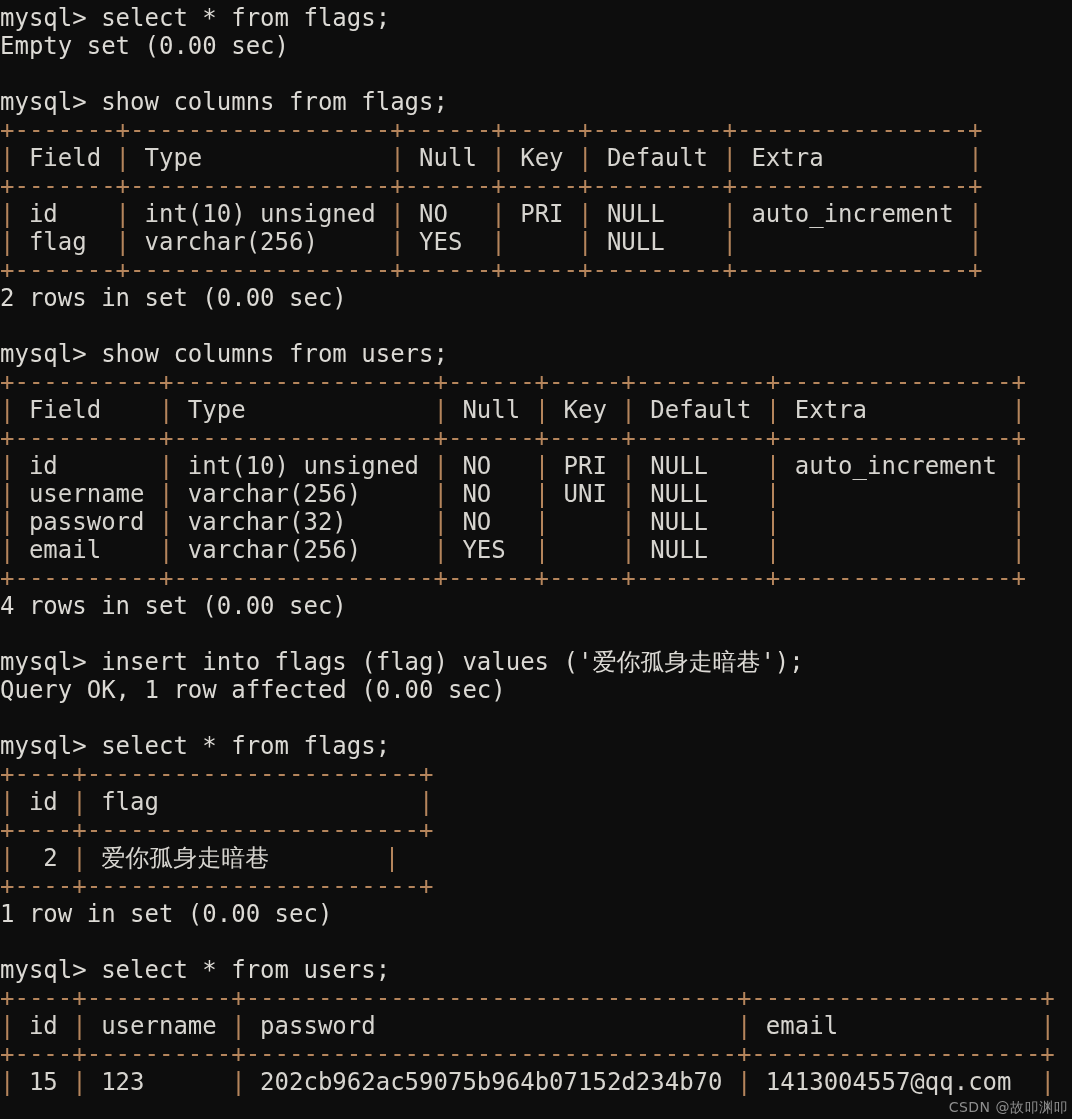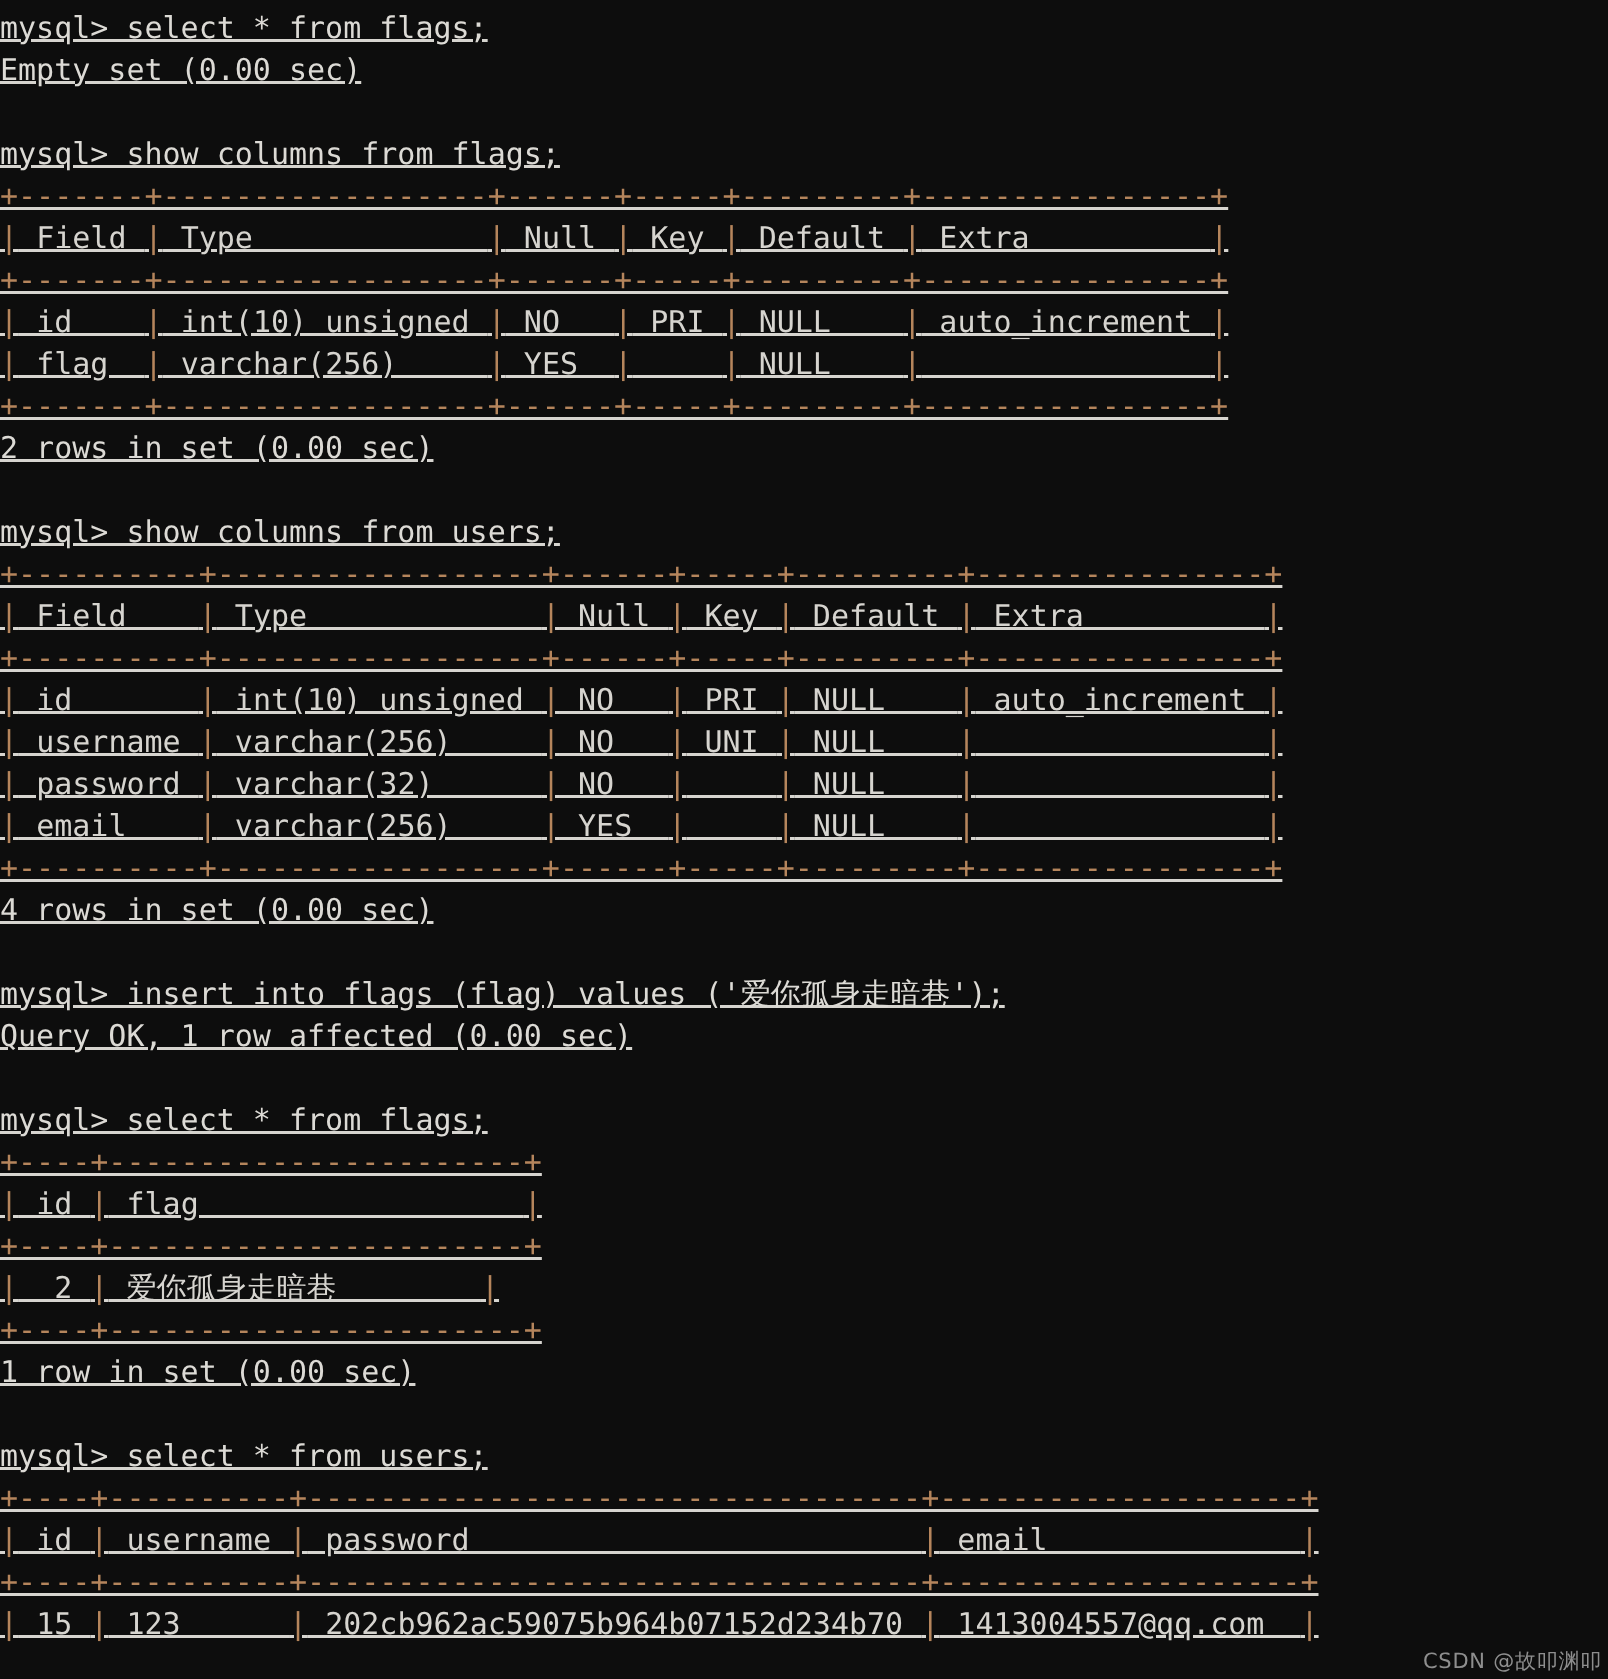--- a/index.html
+++ b/index.html
@@ -18,27 +18,26 @@
     width: 1072px;
     height: 1119px;
     background: #0d0d0d;
     padding: 0;
     box-sizing: border-box;
   }
   pre.term-lines {
     margin: 0;
     padding: 4px 18px 0 0;
     font-family: "DejaVu Sans Mono", "Liberation Mono", monospace;
-    font-size: 20px;
+    font-size: 24px;
     line-height: 28px;
     letter-spacing: 0px;
     color: #d6d4cf;
     white-space: pre;
     font-weight: 400;
-    text-decoration: underline;
     -webkit-font-smoothing: antialiased;
   }
   pre.term-lines .ln {
     display: block;
     height: 28px;
     min-height: 28px;
   }
   
   .brd { color: #b5855c; }
   .txt { color: #dcdad5; }

